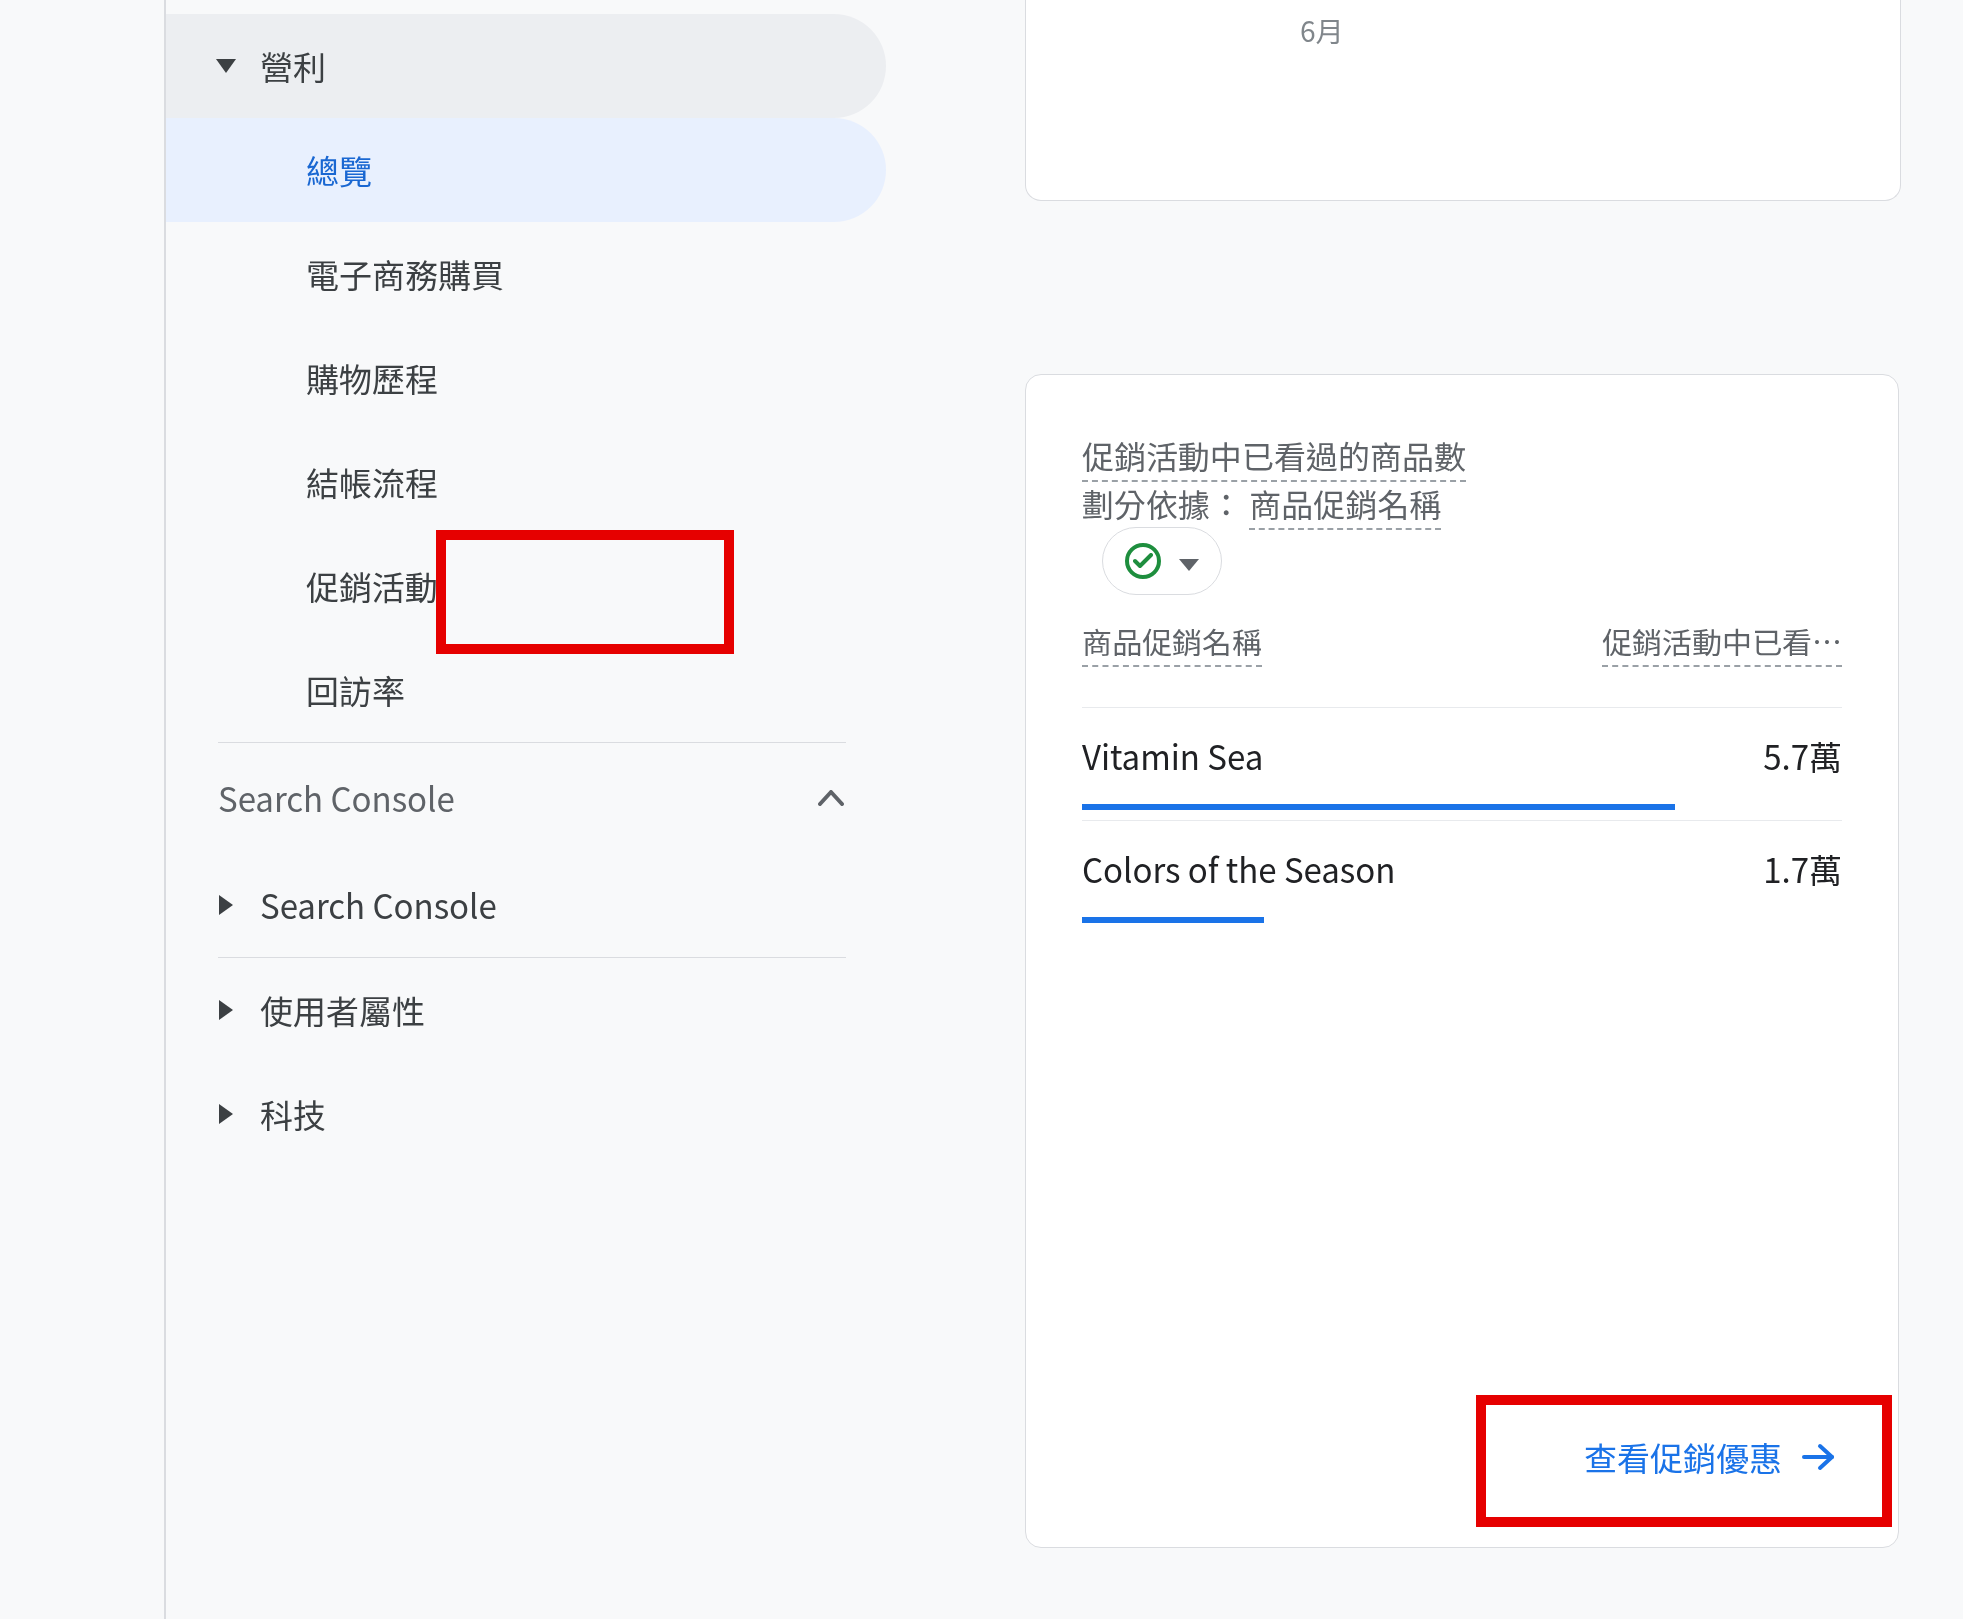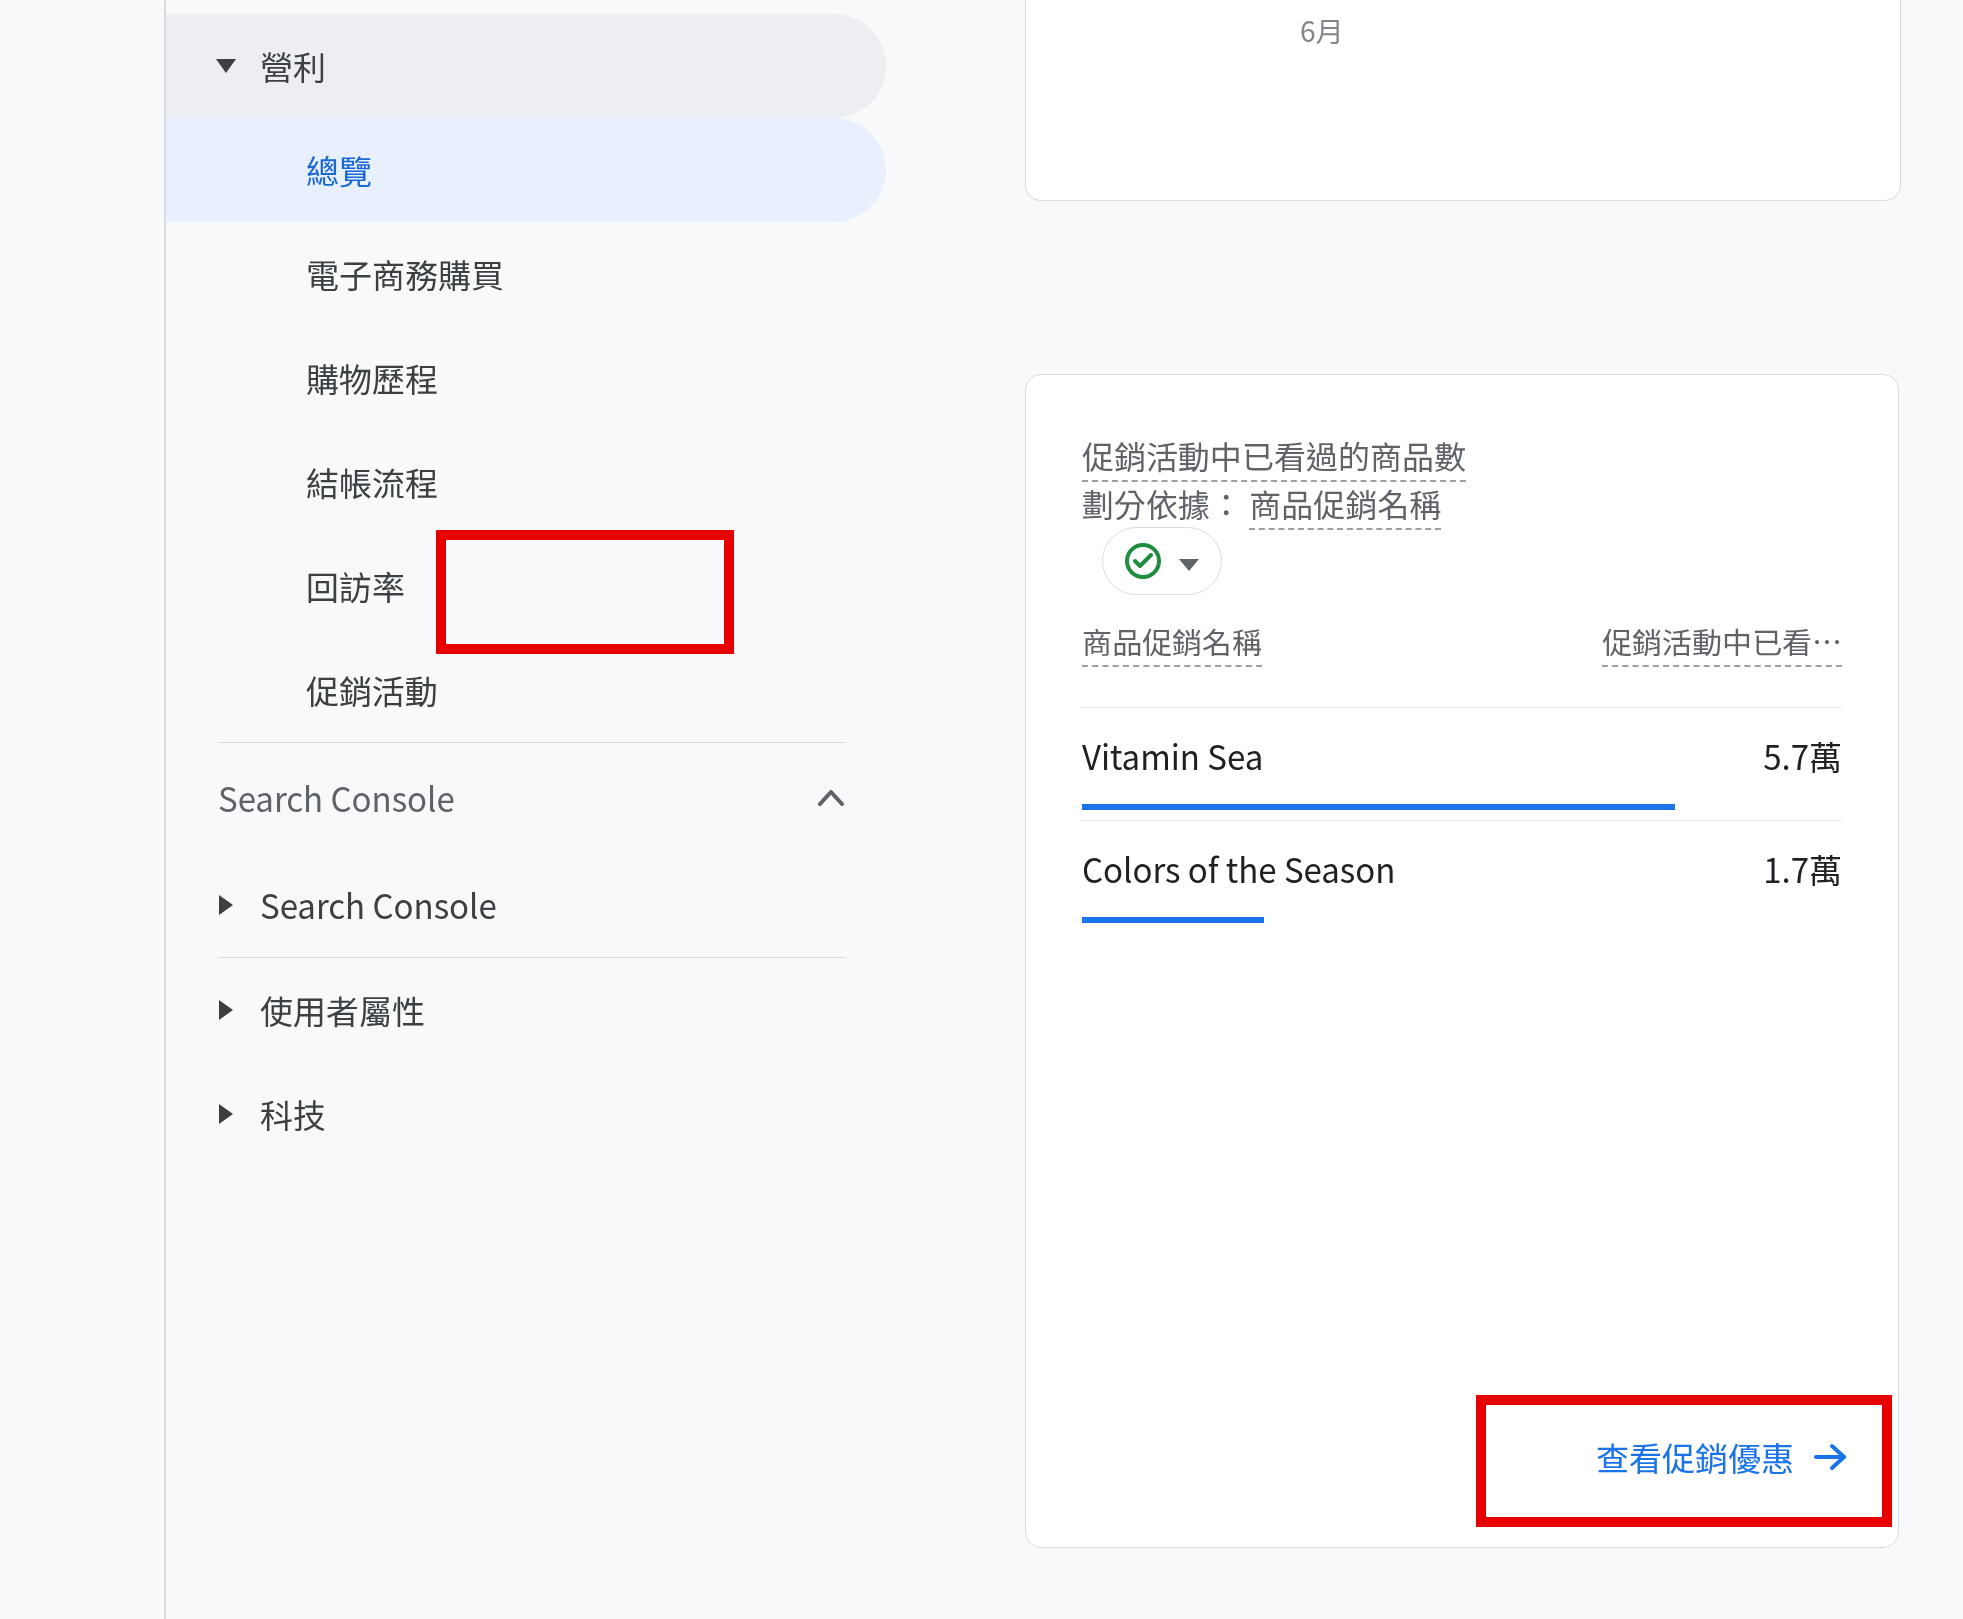--- a/index.html
+++ b/index.html
@@ -207,21 +207,21 @@
   position:relative;
   margin-bottom: 10px;
 }
 .bar-fill {
   position:absolute; left:0; top:0; height:6px;
   background:#1a73e8;
 }
 
 .card-footer {
   position:absolute;
-  right: 28px;
+  right: 40px;
   bottom: 48px;
 }
 .link-btn {
   display:inline-flex;
   align-items:center;
   gap: 20px;
   font-size: 33px;
   color:#1a73e8;
   padding: 18px 22px;
   cursor:pointer;
@@ -265,24 +265,24 @@
   <div class="nav-sub">
     <span>電子商務購買</span>
   </div>
   <div class="nav-sub">
     <span>購物歷程</span>
   </div>
   <div class="nav-sub">
     <span>結帳流程</span>
   </div>
   <div class="nav-sub">
+    <span>促銷活動</span>
+  </div>
+  <div class="nav-sub">
     <span>回訪率</span>
-  </div>
-  <div class="nav-sub">
-    <span>促銷活動</span>
   </div>
 
   <hr class="div">
 
   <div class="section-header">
     <span>Search Console</span>
     <span class="chev-up">
       <svg width="26" height="16" viewBox="0 0 26 16">
             <polyline points="2,14 13,2 24,14" fill="none" stroke="#5f6368" stroke-width="4" stroke-linecap="round" stroke-linejoin="round"></polyline>
           </svg>

